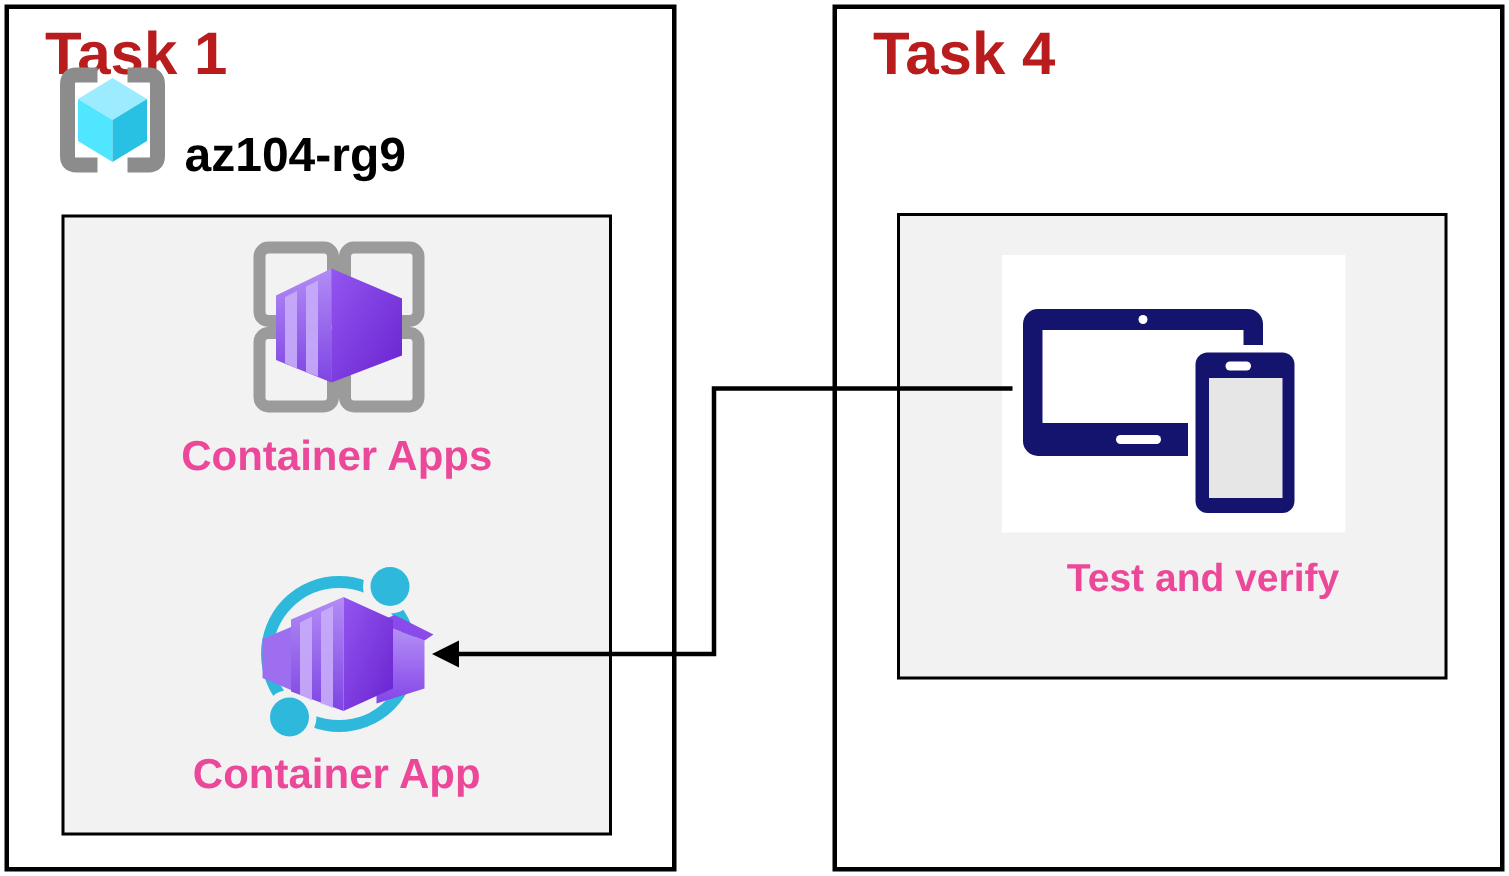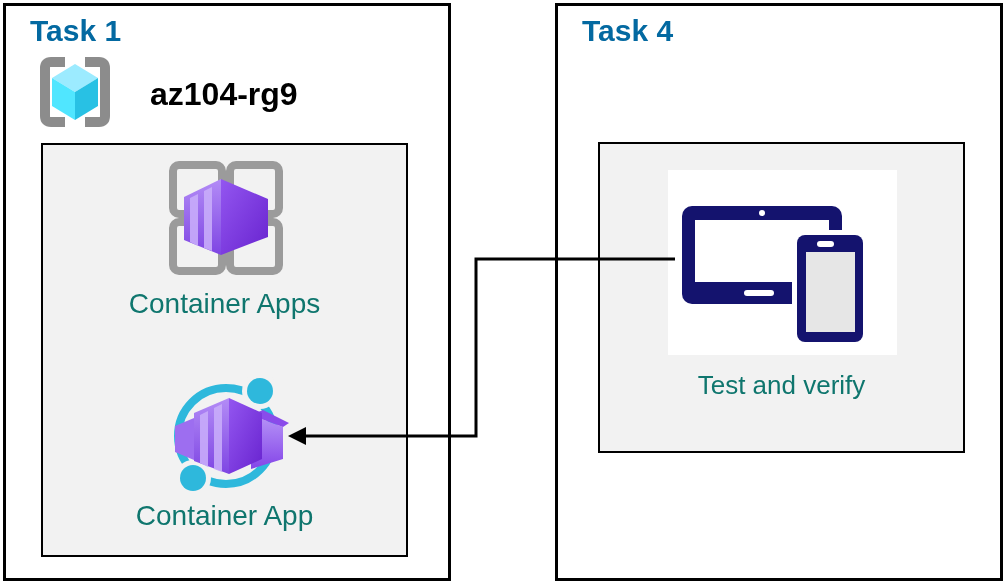--- a/index.html
+++ b/index.html
@@ -18,62 +18,62 @@
   .task-box {
     position: absolute;
     box-sizing: border-box;
     border: 3px solid #000000;
     background: #ffffff;
   }
   #task1-box { left: 3px; top: 3px; width: 448px; height: 578px; }
   #task2-box { left: 555px; top: 3px; width: 448px; height: 578px; }
   .task-title {
     position: absolute;
-    font-size: 30px;
+    font-size: 40px;
     font-weight: 700;
-    color: #0369a1;
+    color: #b91c1c;
     letter-spacing: 0px;
     white-space: nowrap;
     text-align: right;
   }
   #task1-title { left: 30px; top: 14px; }
   #task2-title { left: 582px; top: 14px; }
   .rg-row {
     position: absolute;
-    left: 34px; top: 55px;
+    left: 34px; top: 43px;
     display: flex;
-    align-items: center;
-    gap: 34px;
+    align-items: flex-end;
+    gap: 7px;
   }
   .rg-name {
     font-size: 32px;
     font-weight: 700;
     color: #000000;
     white-space: nowrap;
   }
   .panel {
     position: absolute;
     box-sizing: border-box;
     background: #F2F2F2;
     border: 2.5px solid #000000;
   }
   #env-panel { left: 41px; top: 143px; width: 367px; height: 414px; }
   #test-panel { left: 598px; top: 142px; width: 367px; height: 311px; }
   .icon-abs { position: absolute; }
   .node-label {
     position: absolute;
     text-align: center;
     font-size: 28px;
-    font-weight: 400;
-    color: #0f766e;
+    font-weight: 700;
+    color: #ec4899;
     line-height: 38px;
   }
   #env-label { left: 41px; top: 285px; width: 367px; }
   #app-label { left: 41px; top: 497px; width: 367px; }
-  #test-label { left: 598px; top: 366px; width: 367px; font-size: 26px; }
+  #test-label { left: 598px; top: 366px; width: 408px; font-size: 26px; }
   #white-icon-box {
     position: absolute;
     left: 668px; top: 170px;
     width: 229px; height: 185px;
     background: #ffffff;
   }
   #connector-svg {
     position: absolute;
     left: 0; top: 0;
     width: 1006px; height: 584px;

